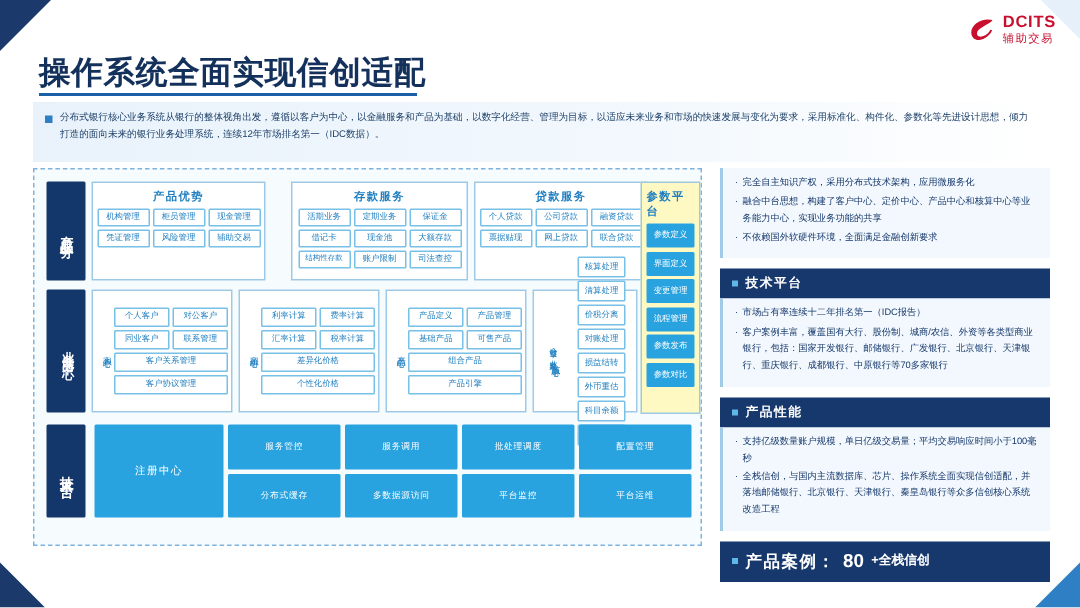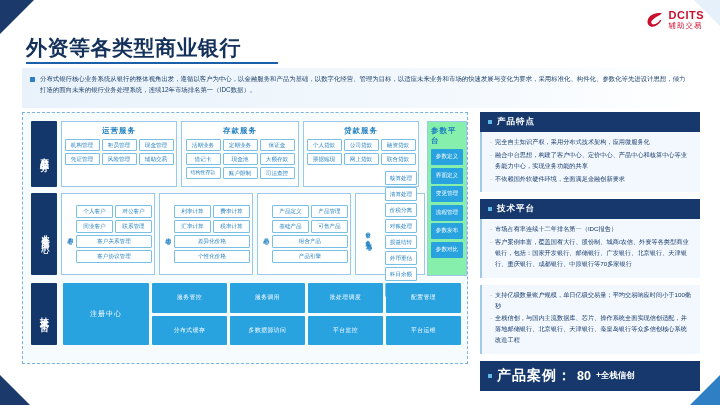--- a/index.html
+++ b/index.html
@@ -52,21 +52,21 @@
   .group{border:1px solid #9ec9e6;background:#fff;box-sizing:border-box;
     display:flex;flex-direction:column;padding:2px;}
   .group-title{text-align:center;color:#1f7fc0;font-size:7.5px;font-weight:bold;
     padding:2px 0 3px 0;letter-spacing:1px;}
   .cells{display:flex;flex-wrap:wrap;gap:2px;justify-content:center;flex:1;align-content:flex-start;}
   .cell{border:1px solid #79c0e6;color:#1f7fc0;font-size:5.6px;background:#fff;
     display:flex;align-items:center;justify-content:center;text-align:center;
     box-sizing:border-box;line-height:1.1;border-radius:1px;}
 
   
-  .param{border:1px solid #9ec9e6;background:#86efac;box-sizing:border-box;
+  .param{border:1px solid #9ec9e6;background:#fef9c3;box-sizing:border-box;
     display:flex;flex-direction:column;align-items:flex-start;padding:2px 3px;}
   .param-title{color:#1f7fc0;font-size:7.5px;font-weight:bold;padding:2px 0 3px;letter-spacing:1px;}
   .pcell{background:#29a3e0;color:#fff;font-size:5.6px;width:100%;box-sizing:border-box;
     display:flex;align-items:center;justify-content:center;border-radius:1px;margin-bottom:2.5px;}
 
   
   .cap{border:1px solid #9ec9e6;background:#fff;box-sizing:border-box;display:flex;padding:2px;}
   .cap-side{writing-mode:vertical-rl;text-orientation:upright;color:#1f7fc0;font-size:5.8px;
     display:flex;align-items:center;justify-content:center;letter-spacing:.5px;flex:0 0 auto;
     padding:0 1px;text-align:center;}
@@ -84,21 +84,21 @@
   
   .rpanel{position:absolute;left:480px;top:112px;width:220px;}
   .rcard{margin-bottom:7px;}
   .rhead{background:#16386c;color:#fff;font-size:8.5px;font-weight:bold;
     padding:4px 8px;display:flex;align-items:center;gap:5px;letter-spacing:1px;}
   .rhead-bullet{width:4px;height:4px;background:#5fb8e8;flex:0 0 auto;}
   .rbody{background:#f2f8fd;border-left:2px solid #9fcbe8;padding:5px 8px 6px 8px;}
   .ritem{font-size:6.2px;line-height:1.75;color:#16386c;display:flex;gap:3px;margin-bottom:2px;}
   .ritem .dot{flex:0 0 auto;}
   .rcase{background:#16386c;color:#fff;padding:6px 8px;display:flex;align-items:center;gap:5px;}
-  .rcase-label{font-size:14px;font-weight:bold;letter-spacing:1px;}
+  .rcase-label{font-size:11px;font-weight:bold;letter-spacing:1px;}
   .rcase-num{font-size:12.5px;font-weight:bold;}
   .rcase-suffix{font-size:8.5px;font-weight:bold;}
 </style>
 </head>
 <body>
 
 <div class="corner-tl"></div>
 <div class="corner-tr"></div>
 <div class="corner-bl"></div>
 <div class="corner-br"></div>
@@ -107,46 +107,46 @@
   <svg class="logo-mark" viewBox="0 0 24 24">
     <path d="M20 4C12 2 3 7 3 14c0 4 3 6 6 6 4 0 8-3 9-7-3 4-7 5-9 4-2-1-2-4 1-6 4-3 9-5 10-7z" fill="#c8102e"></path>
     <path d="M6 18c4 2 11-1 13-6" stroke="#c8102e" stroke-width="1.6" fill="none"></path>
   </svg>
   <div class="logo-text">
     <div class="logo-en">DCITS</div>
     <div class="logo-cn">辅助交易</div>
   </div>
 </div>
 
-<div class="page-title">外资等各类型商业银行</div>
+<div class="page-title">操作系统全面实现信创适配</div>
 <div class="title-rule"></div>
 
 <div class="intro">
   <div class="intro-bullet"></div>
   <div class="intro-text">分布式银行核心业务系统从银行的整体视角出发，遵循以客户为中心，以金融服务和产品为基础，以数字化经营、管理为目标，以适应未来业务和市场的快速发展与变化为要求，采用标准化、构件化、参数化等先进设计思想，倾力打造的面向未来的银行业务处理系统，连续12年市场排名第一（IDC数据）。</div>
 </div>
 
 <div class="frame">
 
   <div class="band" style="left:8px;top:8px;width:430px;height:66px;">
     <div class="vlabel" style="width:26px;height:66px;">产品服务</div>
 
     <div class="group" style="width:116px;height:66px;margin-left:4px;">
-      <div class="group-title">运营服务</div>
+      <div class="group-title">产品优势</div>
       <div class="cells">
         <div class="cell" style="width:35px;height:12px;">机构管理</div>
         <div class="cell" style="width:35px;height:12px;">柜员管理</div>
         <div class="cell" style="width:35px;height:12px;">现金管理</div>
         <div class="cell" style="width:35px;height:12px;">凭证管理</div>
         <div class="cell" style="width:35px;height:12px;">风险管理</div>
         <div class="cell" style="width:35px;height:12px;">辅助交易</div>
       </div>
     </div>
 
-    <div class="group" style="width:118px;height:66px;margin-left:4px;font-family:Liberation Serif, serif;">
+    <div class="group" style="width:118px;height:66px;margin-left:17px;font-family:Liberation Serif, serif;">
       <div class="group-title">存款服务</div>
       <div class="cells">
         <div class="cell" style="width:35px;height:12px;">活期业务</div>
         <div class="cell" style="width:35px;height:12px;">定期业务</div>
         <div class="cell" style="width:35px;height:12px;">保证金</div>
         <div class="cell" style="width:35px;height:12px;">借记卡</div>
         <div class="cell" style="width:35px;height:12px;">现金池</div>
         <div class="cell" style="width:35px;height:12px;">大额存款</div>
         <div class="cell" style="width:35px;height:12px;font-size:5px;">结构性存款</div>
         <div class="cell" style="width:35px;height:12px;">账户限制</div>
@@ -249,24 +249,20 @@
         <div class="tcell">平台运维</div>
       </div>
     </div>
   </div>
 
 </div>
 
 <div class="rpanel">
 
   <div class="rcard">
-    <div class="rhead">
-      <span class="rhead-bullet"></span>
-      <span>产品特点</span>
-    </div>
     <div class="rbody">
       <div class="ritem">
           <span class="dot">·</span>
           <span>完全自主知识产权，采用分布式技术架构，应用微服务化</span>
         </div>
       <div class="ritem">
           <span class="dot">·</span>
           <span>融合中台思想，构建了客户中心、定价中心、产品中心和核算中心等业务能力中心，实现业务功能的共享</span>
         </div>
       <div class="ritem">
@@ -287,20 +283,24 @@
           <span>市场占有率连续十二年排名第一（IDC报告）</span>
         </div>
       <div class="ritem">
           <span class="dot">·</span>
           <span>客户案例丰富，覆盖国有大行、股份制、城商/农信、外资等各类型商业银行，包括：国家开发银行、邮储银行、广发银行、北京银行、天津银行、重庆银行、成都银行、中原银行等70多家银行</span>
         </div>
     </div>
   </div>
 
   <div class="rcard">
+    <div class="rhead">
+      <span class="rhead-bullet"></span>
+      <span>产品性能</span>
+    </div>
     <div class="rbody">
       <div class="ritem">
           <span class="dot">·</span>
           <span>支持亿级数量账户规模，单日亿级交易量；平均交易响应时间小于100毫秒</span>
         </div>
       <div class="ritem">
           <span class="dot">·</span>
           <span>全栈信创，与国内主流数据库、芯片、操作系统全面实现信创适配，并落地邮储银行、北京银行、天津银行、秦皇岛银行等众多信创核心系统改造工程</span>
         </div>
     </div>

